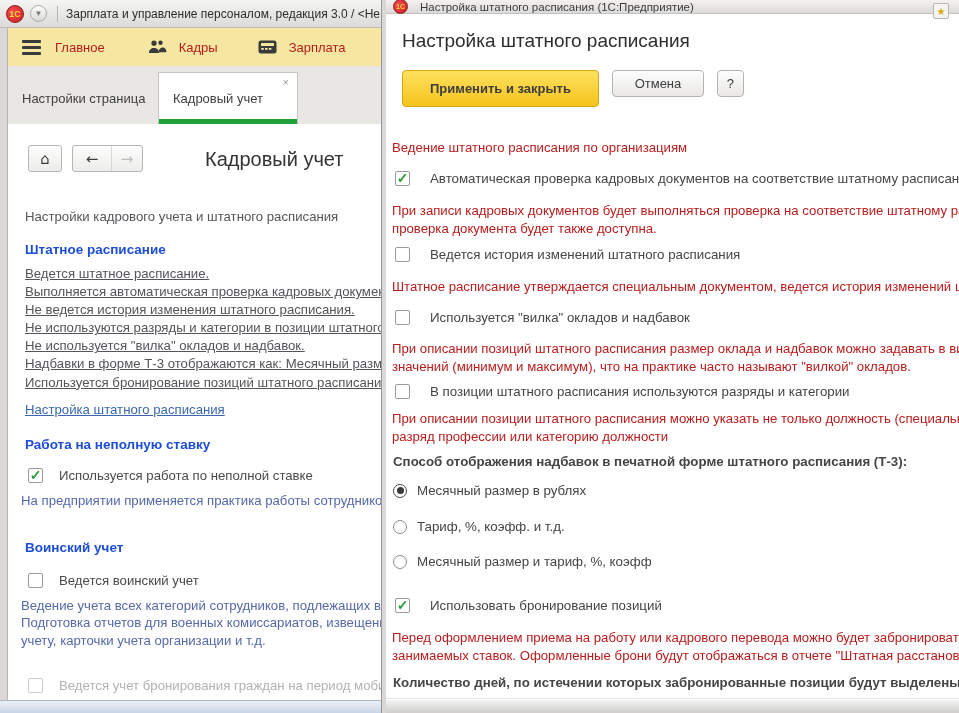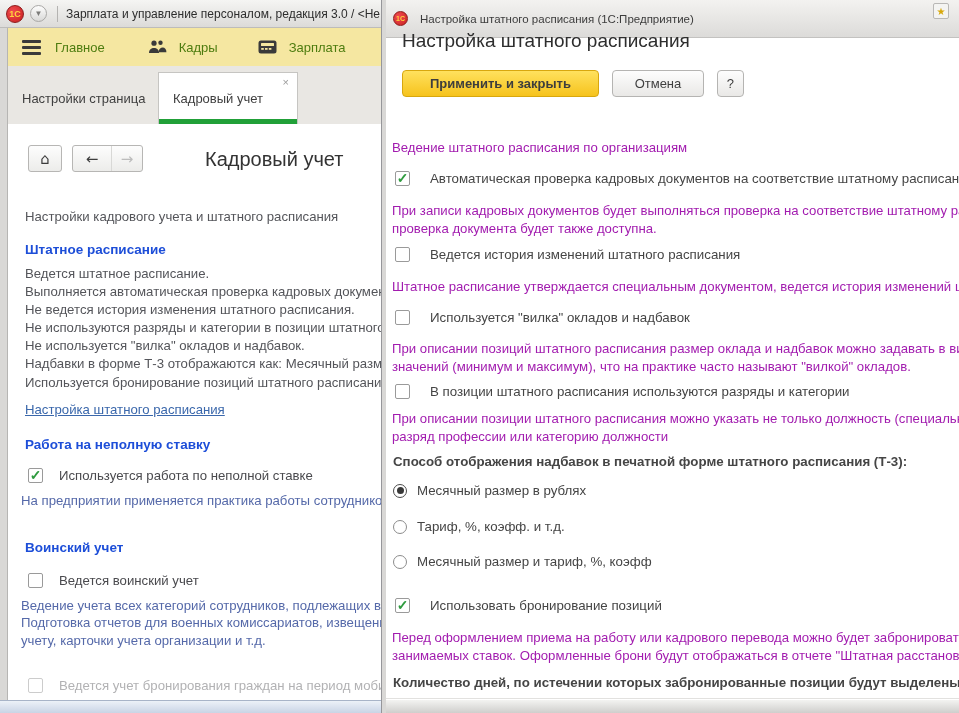--- a/index.html
+++ b/index.html
@@ -16,21 +16,21 @@
     color:#ffd23d; font-size:9px; font-weight:bold; display:flex; align-items:center; justify-content:center;
     margin-left:6px; border:1px solid #8e1b1b; }
   .dd-btn { width:17px; height:17px; border-radius:50%; background:linear-gradient(#fdfdfd,#d9d9d7);
     border:1px solid #a9a8a6; color:#7b7b79; font-size:8px; display:flex; align-items:center; justify-content:center;
     margin-left:6px; }
   .tb-sep { width:1px; height:16px; background:#b4b3b1; margin:0 8px 0 10px; }
   .mw-title { font-size:12px; color:#2d2d2d; white-space:nowrap; }
 
   .mw-menubar { position:absolute; left:0; top:28px; right:0; height:38px; background:#f5e7a1;
     display:flex; align-items:center; }
-  .menu-item { display:flex; align-items:center; gap:12px; color:#4d7c0f; font-size:13px; white-space:nowrap; }
+  .menu-item { display:flex; align-items:center; gap:12px; color:#b91c1c; font-size:13px; white-space:nowrap; }
   .hamburger { width:19px; display:flex; flex-direction:column; gap:3px; margin-left:22px; }
   .hamburger i { display:block; height:3px; background:#3a3a3a; border-radius:1px; }
   .mi-label { cursor:default; }
   .micon { flex:none; }
 
   .mw-tabbar { position:absolute; left:0; top:66px; right:0; height:58px; background:#e9e7e3; }
   .tab { position:absolute; bottom:0; height:52px; display:flex; align-items:center;
     font-size:13px; color:#3f3f3f; }
   .tab.inactive { left:0; width:158px; padding-left:22px; }
   .tab.active { left:158px; width:140px; padding-left:14px; background:#fff;
@@ -52,59 +52,59 @@
   .btn-nav-group { display:flex; height:27px; border:1px solid #b7b6b4; border-radius:3px; overflow:hidden;
     background:linear-gradient(#fdfdfd,#ececea); }
   .btn-back { width:38px; display:flex; align-items:center; justify-content:center;
     font-family:"DejaVu Sans",sans-serif; font-size:15px; color:#3d3d3d; }
   .btn-fwd { width:31px; display:flex; align-items:center; justify-content:center;
     border-left:1px solid #d8d8d6; font-family:"DejaVu Sans",sans-serif; font-size:15px; color:#bcbcbc; }
   .page-title { position:absolute; left:196px; top:24px; font-size:20px; color:#333; white-space:nowrap; }
 
   .mw-text { position:absolute; font-size:13.2px; color:#54555a; white-space:nowrap; }
   .mw-h { position:absolute; font-size:13.5px; font-weight:bold; color:#1d4ed8; white-space:nowrap; }
-  .mw-lines { position:absolute; font-size:13.2px; color:#54555a; line-height:18.1px; white-space:nowrap; }
+  .mw-lines { position:absolute; font-size:13.2px; color:#54555a; line-height:18.1px; white-space:nowrap;text-decoration:underline; }
   .mw-link { position:absolute; font-size:13.2px; color:#3a67ab; text-decoration:underline; white-space:nowrap; cursor:pointer; }
   .mw-hint { position:absolute; font-size:13.2px; color:#5569a9; white-space:nowrap; line-height:17.4px; }
 
   .cbrow { position:absolute; display:flex; align-items:center; gap:16px;
     font-size:13.2px; color:#4a4a4e; white-space:nowrap;margin-top:7px; }
   .cb { width:15px; height:15px; border:1px solid #9a9a9a; border-radius:2px; background:#fff;
     display:inline-flex; align-items:center; justify-content:center; flex:none; }
   .cb.checked::after { content:"✓"; color:#2f9b3f; font-weight:bold; font-size:14px; line-height:1; margin-top:-2px; }
   .cb.focused { outline:2px solid #e6c433; outline-offset:1px; }
   .cbrow.disabled { color:#b2b2b4; }
   .cbrow.disabled .cb { border-color:#ccc; }
 
   
   .dialog { position:absolute; left:381px; top:0; width:578px; height:713px; z-index:10;
     border-left:1px solid #96969a; background:#fff; overflow:hidden; }
   .dlg-inner { position:absolute; inset:0; border-left:4px solid #d9d8d6; }
-  .dlg-titlebar { position:absolute; left:0; top:0; right:0; height:38px;
+  .dlg-titlebar { position:absolute; left:0; top:0; right:0; height:14px;
     background:linear-gradient(#f3f2f0,#dcdbd9); border-bottom:1px solid #c3c2c0;
     display:flex; align-items:center; }
   .dlg-titlebar .logo-1c { width:15px; height:15px; font-size:7px; margin-left:7px; }
   .dlg-title { font-size:11.5px; color:#3c3c3c; margin-left:12px; white-space:nowrap; }
   .star-btn { position:absolute; right:10px; top:3px; width:16px; height:16px; background:#f4f4f2;
     border:1px solid #b9b8b6; border-radius:2px; display:flex; align-items:center; justify-content:center;
     font-size:10px; color:#d8a80a; font-family:"DejaVu Sans",sans-serif; }
 
   .dlg-h1 { position:absolute; left:16px; top:30px; font-size:19px; color:#2e2e2e; white-space:nowrap; }
   .btnrow { position:absolute; left:16px; top:70px; display:flex; gap:13px; }
-  .btn-apply { height:27px; padding:0 27px; background:linear-gradient(#ffe15e,#f6c31d);
+  .btn-apply { height:37px; padding:0 27px; background:linear-gradient(#ffe15e,#f6c31d);
     border:1px solid #d8a70e; border-radius:4px; font-size:13px; font-weight:bold; color:#3d3d3d;
     display:flex; align-items:center; }
   .btn-std { height:27px; background:linear-gradient(#fdfdfd,#e9e8e6); border:1px solid #b5b4b2;
     border-radius:4px; font-size:13px; color:#3f3f3f; display:flex; align-items:center; justify-content:center; }
   .btn-cancel { width:92px; }
   .btn-help { width:27px; }
 
   .dlg-cbrow { position:absolute; display:flex; align-items:center; gap:20px;
     font-size:13.3px; color:#454545; white-space:nowrap; left:9px; }
-  .dlg-hint { position:absolute; left:6px; font-size:13.2px; color:#a21caf; line-height:18.2px; white-space:nowrap; }
+  .dlg-hint { position:absolute; left:6px; font-size:13.2px; color:#b91c1c; line-height:18.2px; white-space:nowrap; }
   .dlg-label { position:absolute; left:7px; font-size:13.3px; color:#454545; white-space:nowrap;font-weight:bold; }
   .radiorow { position:absolute; left:7px; display:flex; align-items:center; gap:10px;
     font-size:13.3px; color:#454545; white-space:nowrap; }
   .radio { width:14px; height:14px; border:1px solid #8c8c8c; border-radius:50%; background:#fff;
     display:inline-flex; align-items:center; justify-content:center; flex:none; }
   .radio.selected { border-color:#4a4a4a; }
   .radio.selected::after { content:""; width:7px; height:7px; border-radius:50%; background:#383838; }
 
   .dlg-bottom { position:absolute; left:0; right:0; bottom:0; height:15px;
     background:linear-gradient(#f6f6f4,#cfcecc); border-top:1px solid #e2e1df; box-shadow:inset 0 1px 0 #fff; }

